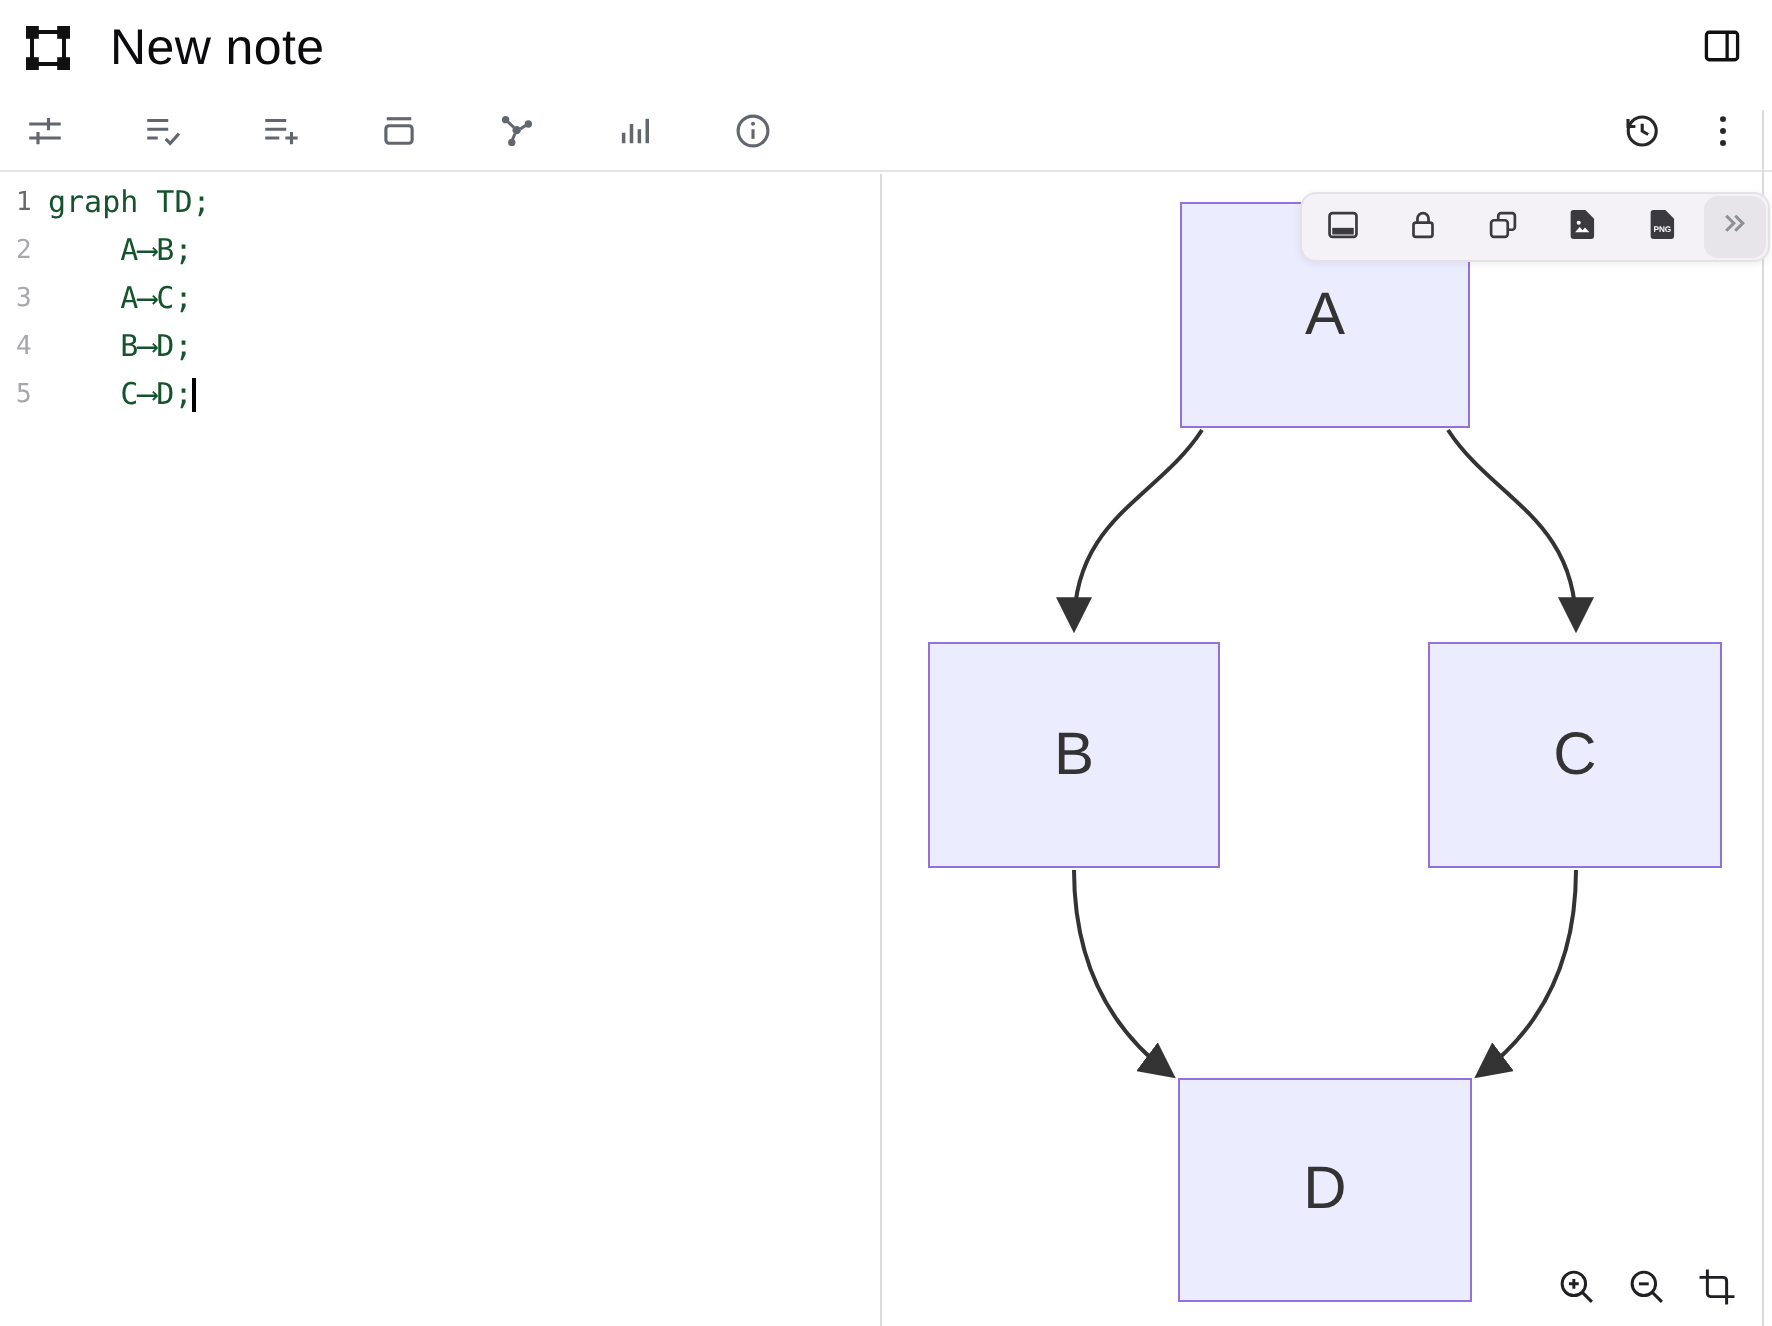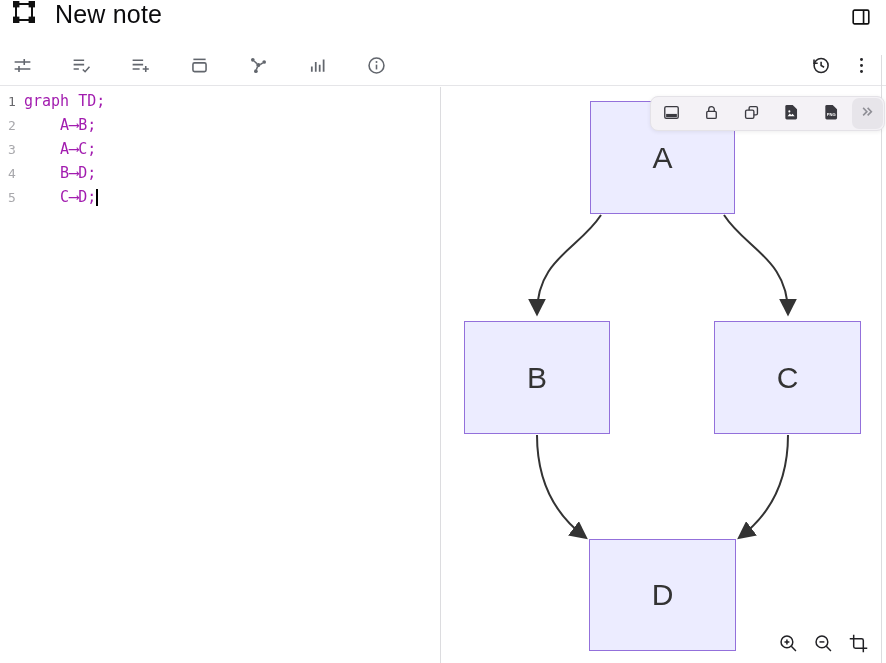--- a/index.html
+++ b/index.html
@@ -1,36 +1,36 @@
 <!DOCTYPE html>
 <html><head>
 <meta charset="utf-8">
 <style>
   * { margin:0; padding:0; box-sizing:border-box; }
   html,body { width:886px; height:663px; background:#fff; overflow:hidden;
     font-family:"Liberation Sans", sans-serif; position:relative; }
 
   
-  .header { height:48px; display:flex; padding:0 7px 0 11px; }
+  .header { height:48px; display:flex; align-items:center; padding:0 7px 0 11px; }
   .logo { margin-right:18px; display:flex; }
   .title { font-size:25px; font-weight:400; color:#0b0b0d; flex:1; letter-spacing:.2px; }
   .icon-btn { border:none; background:none; display:flex; align-items:center; justify-content:center; cursor:pointer; padding:0; }
 
   
   .toolbar { height:38px; display:flex; align-items:center; padding:0 7px 0 4px; border-bottom:1px solid #e5e5e8; }
   .tb-btn { width:36px; height:30px; margin-right:23px; }
   .tb-right { margin-left:auto; display:flex; gap:5px; }
   .tb-right .icon-btn { width:36px; height:30px; margin:0; }
 
   
   .editor { position:absolute; left:0; top:87px; width:440px; bottom:0; padding-top:2px; cursor:text; }
   .code-line { display:flex; align-items:center; height:24px; }
   .ln { width:16px; padding-left:8px; font-family:"DejaVu Sans Mono", monospace; font-size:13px; color:#a8a8ac; }
   .ln-active { color:#68686c; }
-  .code { margin-left:8px; white-space:pre; font-family:"DejaVu Sans Mono","DejaVu Sans", monospace; font-size:15px; color:#a21caf; }
+  .code { margin-left:8px; white-space:pre; font-family:"DejaVu Sans Mono","DejaVu Sans", monospace; font-size:15px; color:#14532d; }
   .caret { display:inline-block; width:1.5px; height:17px; background:#000; }
 
   .splitter { position:absolute; left:440px; top:87px; bottom:0; width:1px; background:#dcdcdf; cursor:col-resize; }
   .right-edge { position:absolute; left:881px; top:55px; bottom:0; width:1px; background:#dcdcdf; }
 
   
   .preview { position:absolute; left:441px; top:87px; width:440px; height:576px; background:#fff; }
   .edges { position:absolute; left:0; top:0; }
   .node { position:absolute; background:#ECECFF; border:1.5px solid #9370DB;
     display:flex; align-items:center; justify-content:center; font-size:30px; color:#333; }

